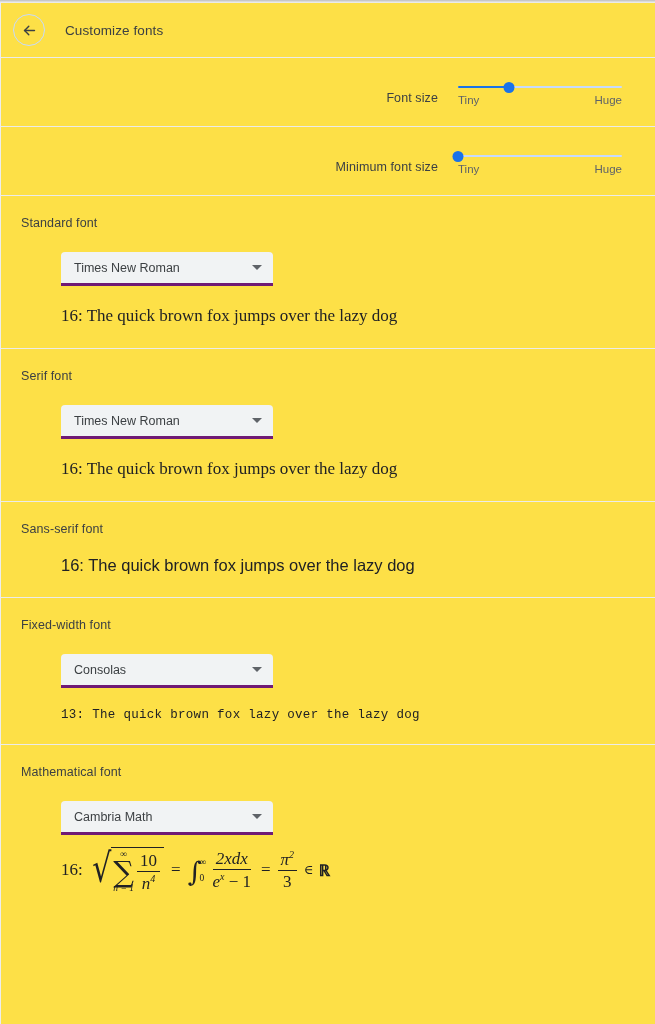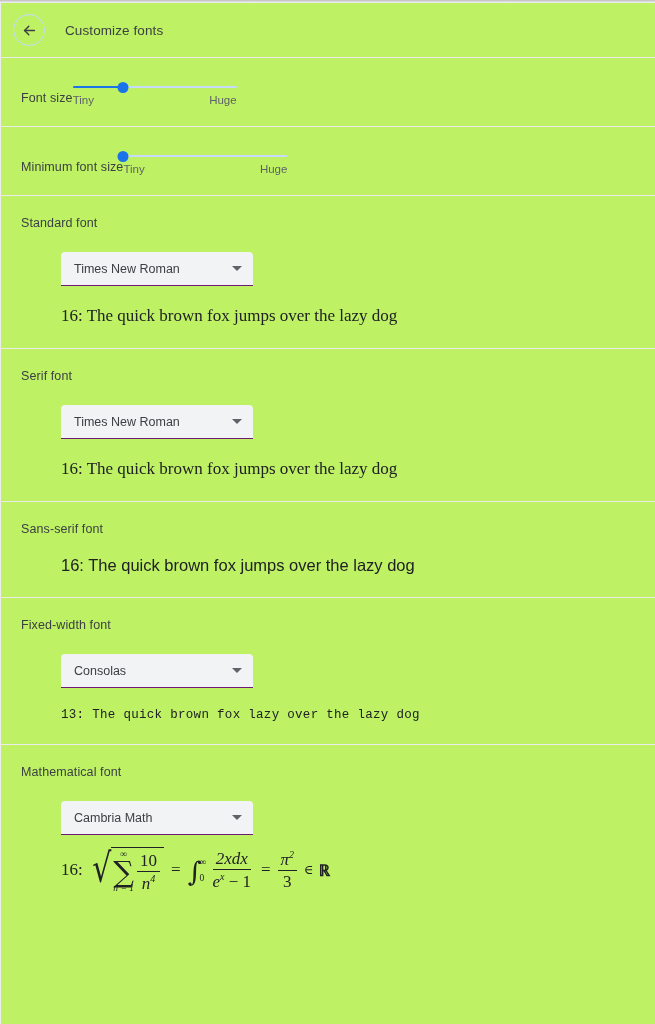--- a/index.html
+++ b/index.html
@@ -21,21 +21,21 @@
   .top-strip {
     height: 3px;
     width: 100%;
     background: linear-gradient(to bottom, #bdbdbd 0%, #d8d8d8 45%, #f2f2f2 100%);
   }
 
   .page {
     position: relative;
     width: 655px;
     height: 1021px;
-    background: #bef264;
+    background: #fde047;
     border-left: 1px solid #ededed;
     overflow: hidden;
   }
 
   
   .header {
     display: flex;
     align-items: center;
     height: 54px;
     padding-left: 12px;
@@ -63,23 +63,24 @@
   
   .divider {
     height: 1px;
     background: #ebebeb;
     width: 100%;
   }
 
   .slider-row {
     display: flex;
     align-items: flex-start;
-    justify-content: flex-start;
+    justify-content: flex-end;
     padding: 22px 33px 20px 20px;
     height: 68px;
+    gap: 20px;
   }
   .slider-row .row-label {
     font-size: 12.5px;
     color: #3c4043;
     line-height: 1;
     padding-top: 12px;
     letter-spacing: .1px;
   }
 
   .slider-wrap {
@@ -130,25 +131,25 @@
   .section-label {
     font-size: 12.5px;
     color: #3c4043;
     letter-spacing: .1px;
   }
 
   .select-wrap {
     margin: 22px 0 0 40px;
   }
   .select {
-    width: 192px;
+    width: 212px;
     height: 34px;
     background: #f1f3f4;
     border-radius: 4px 4px 0 0;
-    border-bottom: 1px solid #701a75;
+    border-bottom: 3px solid #701a75;
     display: flex;
     align-items: center;
     padding: 0 11px 0 13px;
     cursor: pointer;
   }
   .select-value {
     flex: 1;
     font-size: 12.5px;
     color: #3c4043;
     white-space: nowrap;

